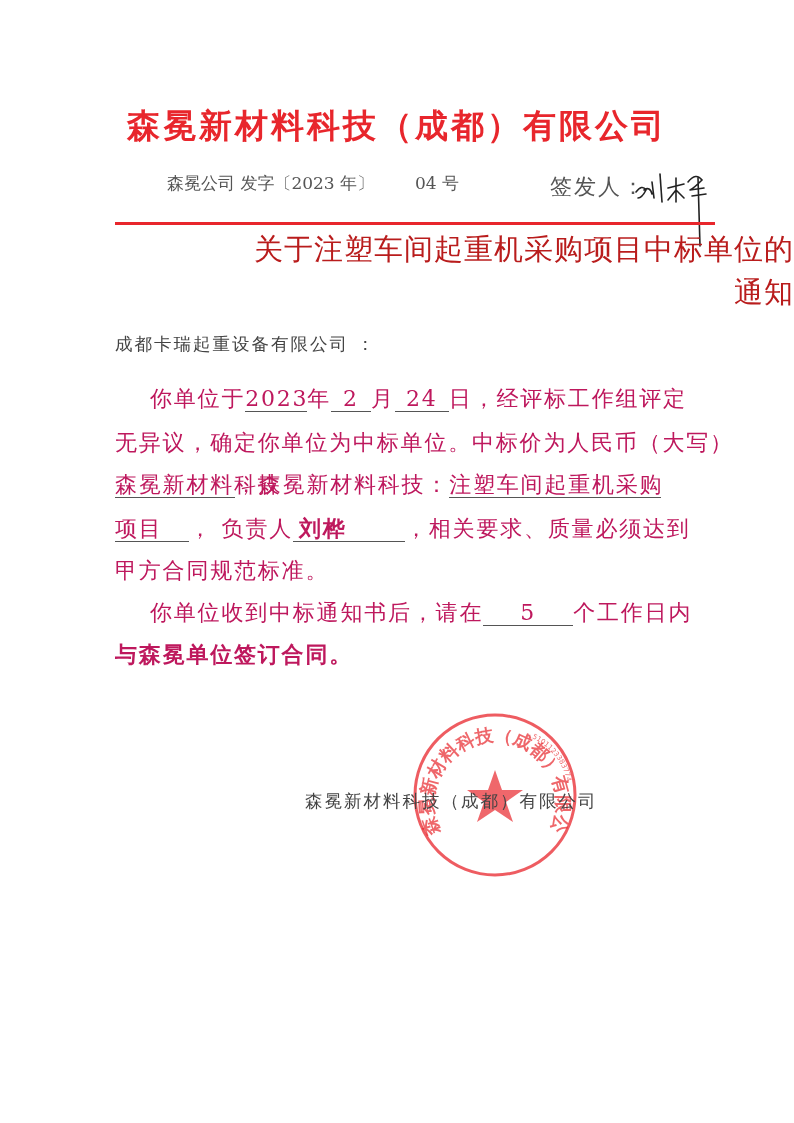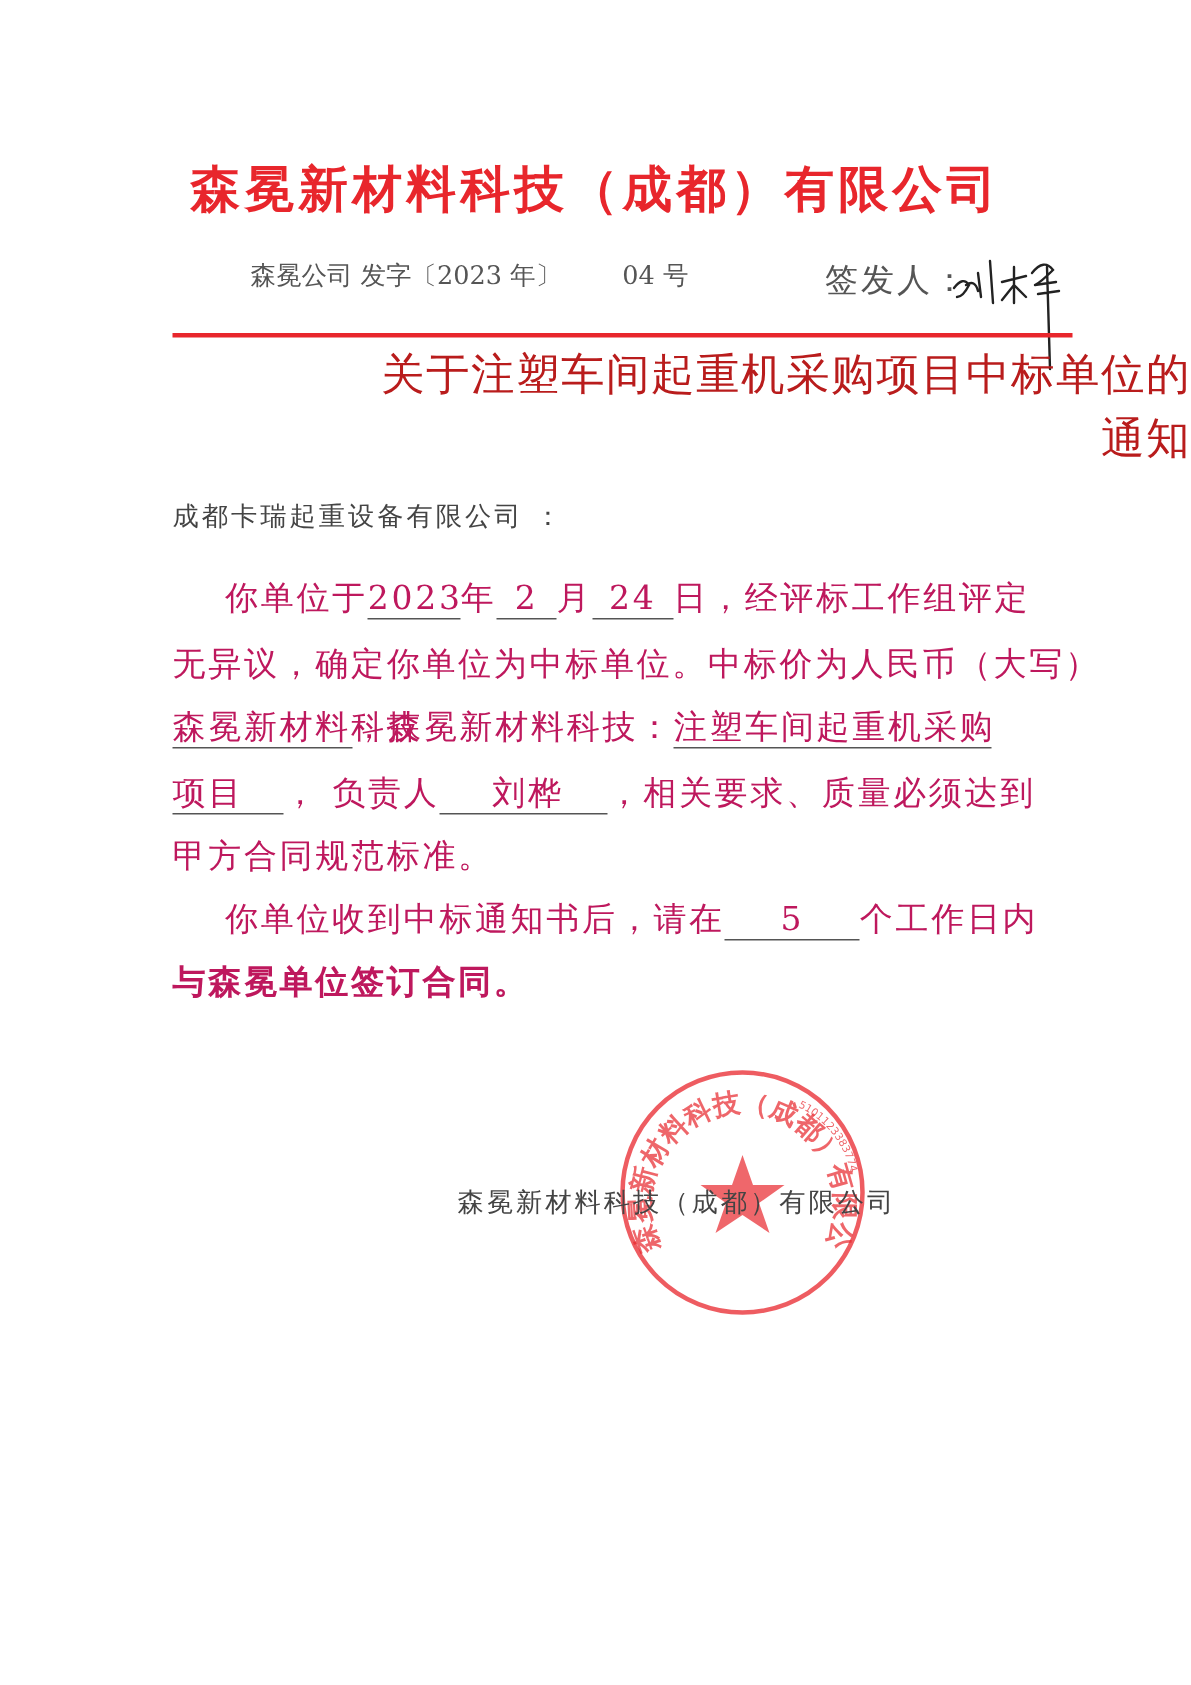--- a/index.html
+++ b/index.html
@@ -164,21 +164,21 @@
     <span>你单位于</span><span class="u" style="width:62px">2023</span><span>年</span><span class="u" style="width:40px">2</span><span>月</span><span class="u" style="width:54px">24</span><span>日，经评标工作组评定</span>
   </div>
 
   <div class="body-text" style="top:428px;">无异议，确定你单位为中标单位。中标价为人民币（大写）</div>
 
   <div class="body-text" style="top:470px;">
     <span class="u" style="width:120px; text-align:left;">森冕新材料科技</span><span>，森冕新材料科技：</span><span class="u" style="width:212px; text-align:right;">注塑车间起重机采购</span>
   </div>
 
   <div class="body-text" style="top:514px;">
-    <span class="u" style="width:74px; text-align:left;">项目</span><span>，  负责人</span><span class="u" style="width:106px; text-align:center; padding-left:6px;">刘桦</span><span>，相关要求、质量必须达到</span>
+    <span class="u" style="width:74px; text-align:left;">项目</span><span>，  负责人</span><span class="u" style="width:106px; text-align:left; padding-left:6px;font-weight:bold;">刘桦</span><span>，相关要求、质量必须达到</span>
   </div>
 
   <div class="body-text" style="top:556px;">甲方合同规范标准。</div>
 
   <div class="body-text" style="top:598px; left:150px;">
     <span>你单位收到中标通知书后，请在</span><span class="u" style="width:90px">5</span><span>个工作日内</span>
   </div>
 
   <div class="body-text" style="top:640px;font-weight:bold;">与森冕单位签订合同。</div>
 

